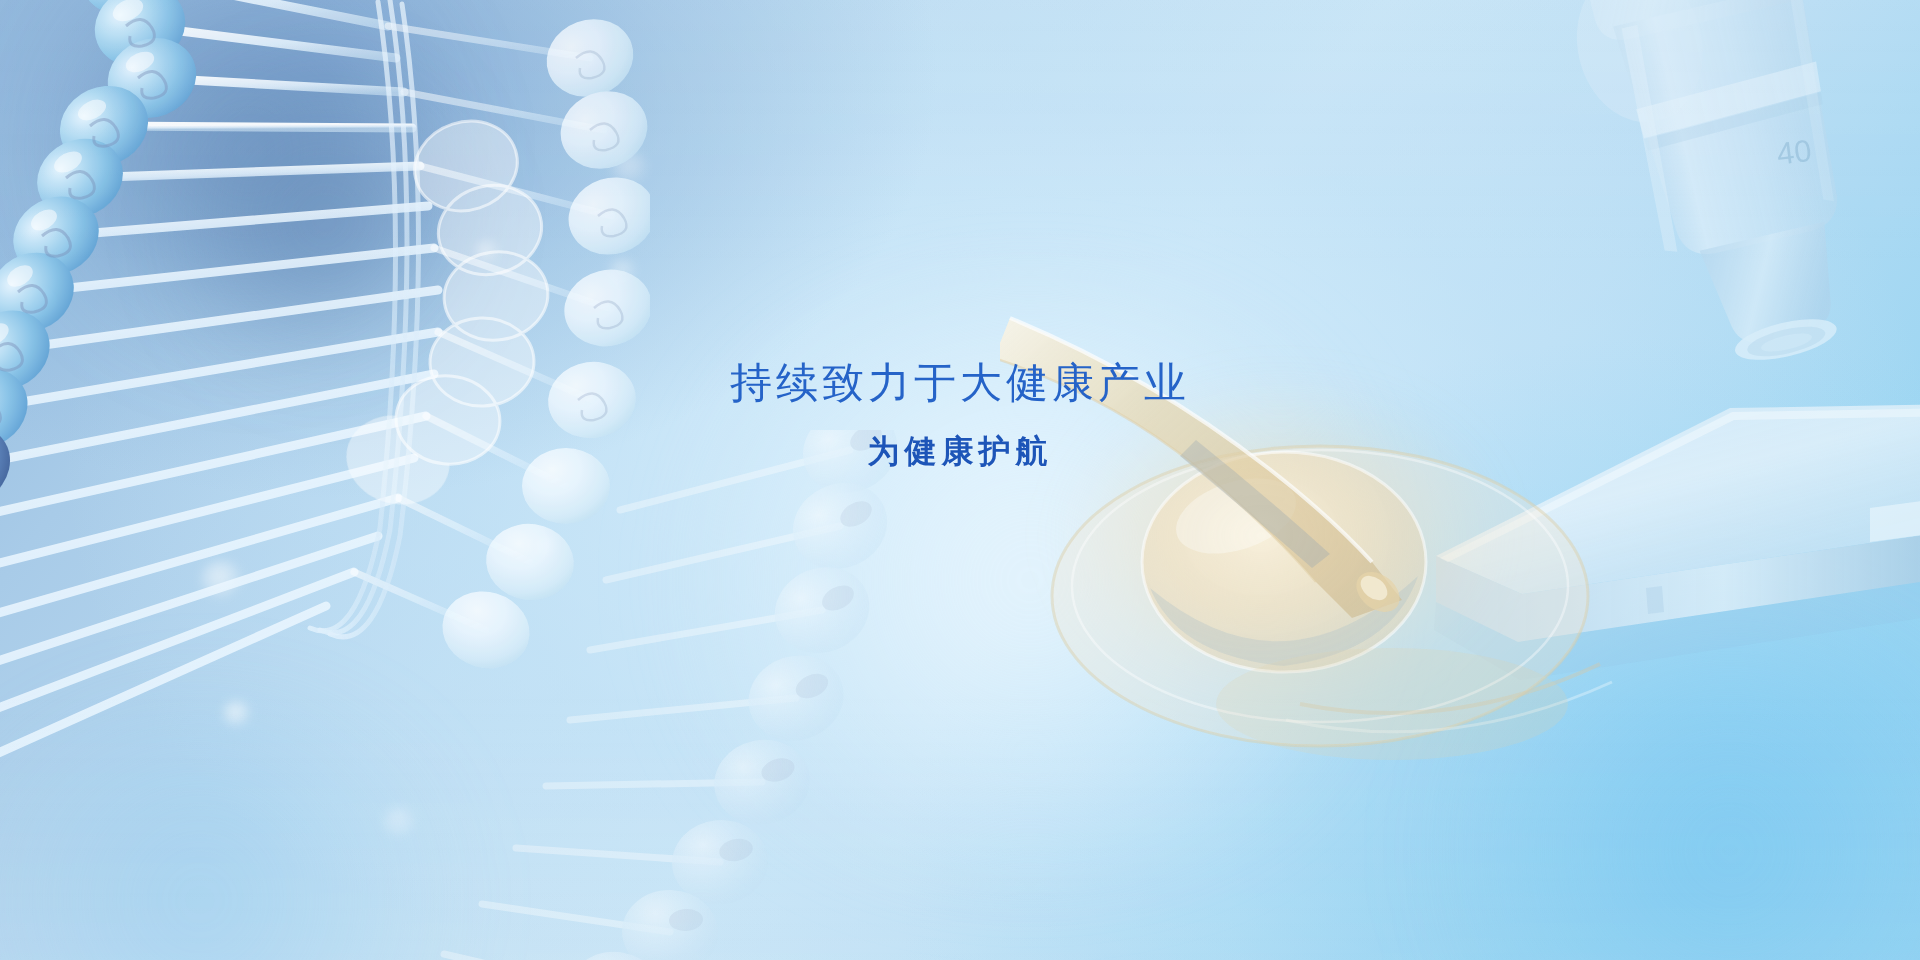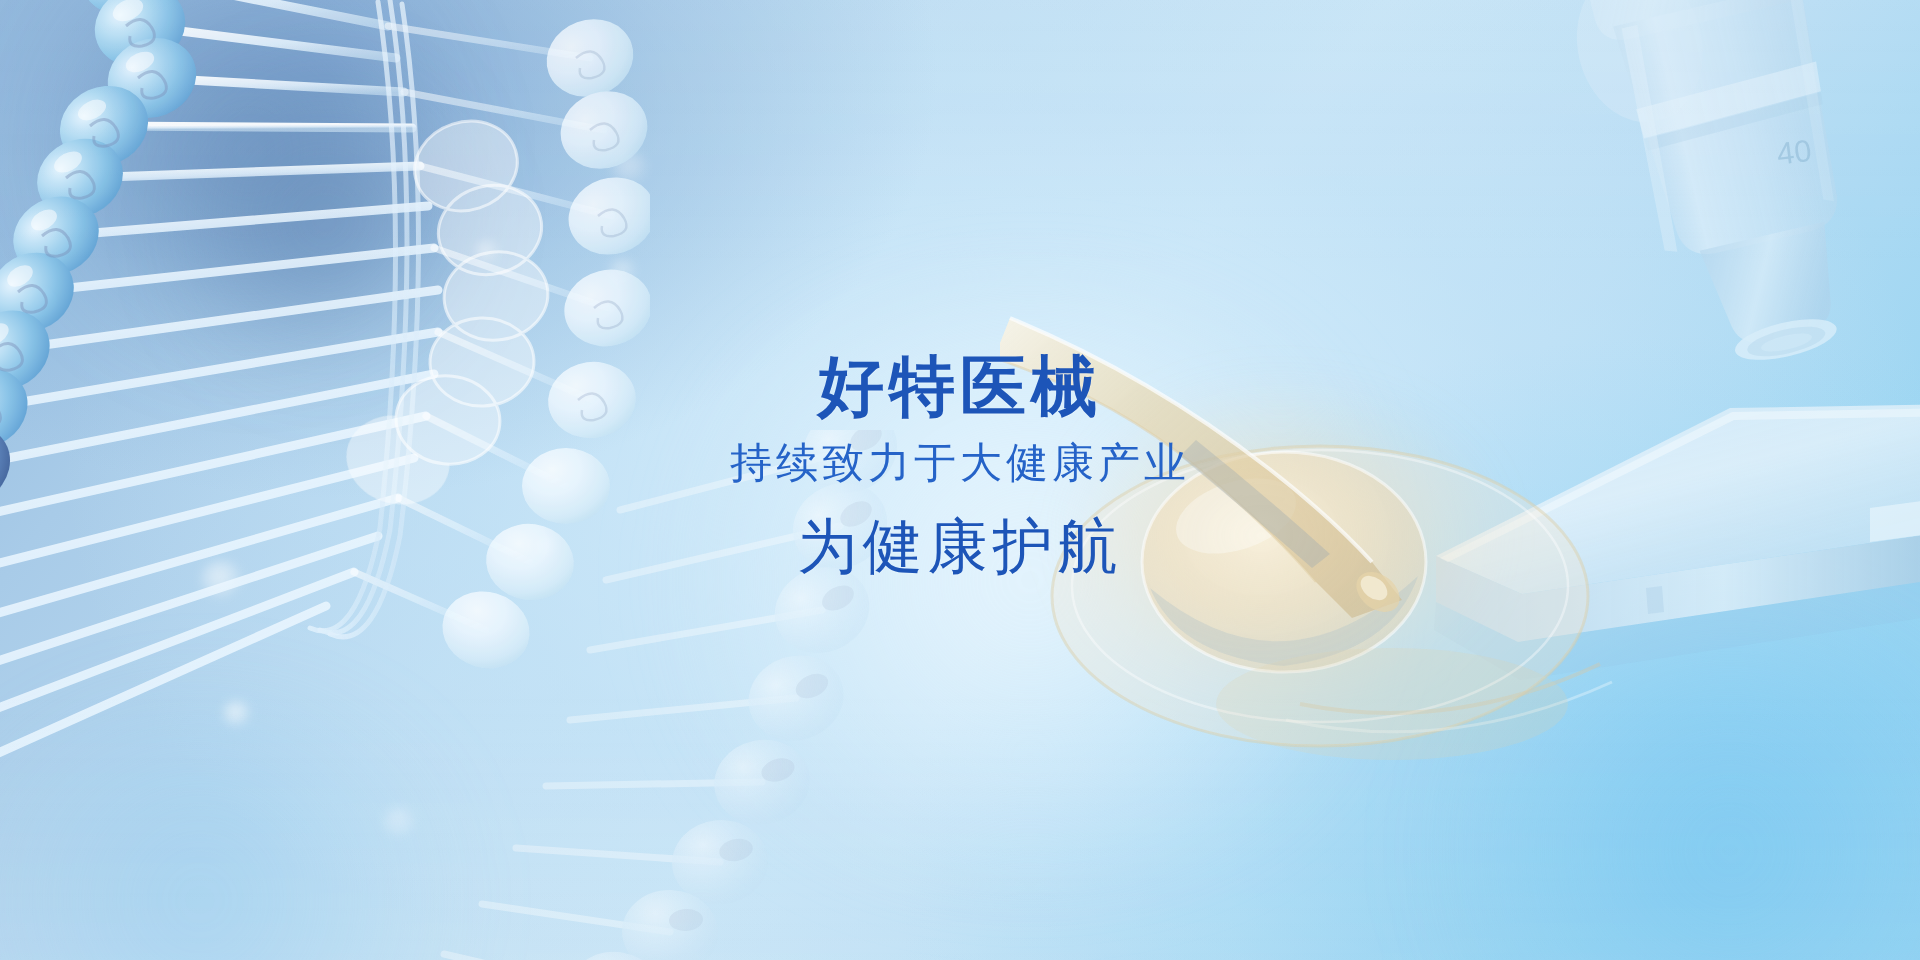--- a/index.html
+++ b/index.html
@@ -101,22 +101,22 @@
   }
   .line-sub {
     font-size: 42px;
     font-weight: 400;
     letter-spacing: 4px;
     line-height: 1.1;
     color: #2563c8;
     margin: 8px 0 28px 0;
   }
   .line-slogan {
-    font-size: 60px;
-    font-weight: 400;
+    font-size: 32px;
+    font-weight: 700;
     letter-spacing: 5px;
     line-height: 1.1;
     color: #1d55b8;
     margin: 1px;
     text-shadow: 0 1px 2px rgba(255,255,255,0.28);
   }
 
   
   .haze {
     position: absolute; inset: 0; pointer-events: none;
@@ -450,18 +450,17 @@
         <ellipse cx="628" cy="340" rx="17" ry="11" transform="rotate(-18 628 340)"></ellipse>
         <ellipse cx="586" cy="420" rx="17" ry="11" transform="rotate(-12 586 420)"></ellipse>
         <ellipse cx="536" cy="490" rx="17" ry="11" transform="rotate(-4 536 490)"></ellipse>
       </g>
     </svg>
   </div>
 
   <div class="haze"></div>
 
   <div id="copy">
-    <div class="line-title">好特医械</div>
     <div class="line-sub">持续致力于大健康产业</div>
     <div class="line-slogan">为健康护航</div>
   </div>
 
 </div>
 
 </body></html>

